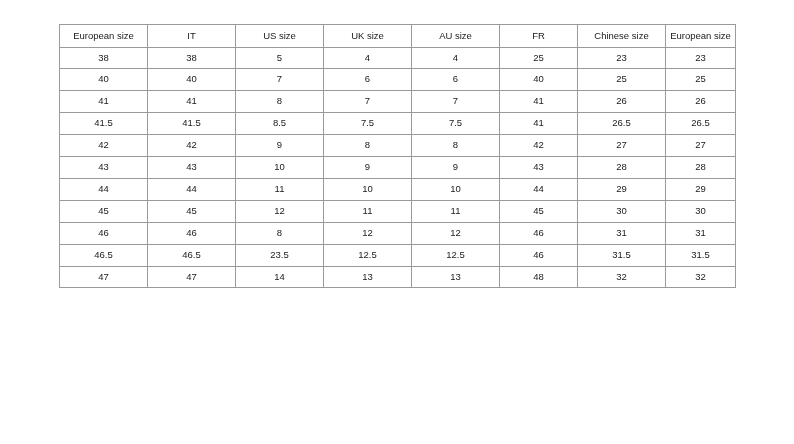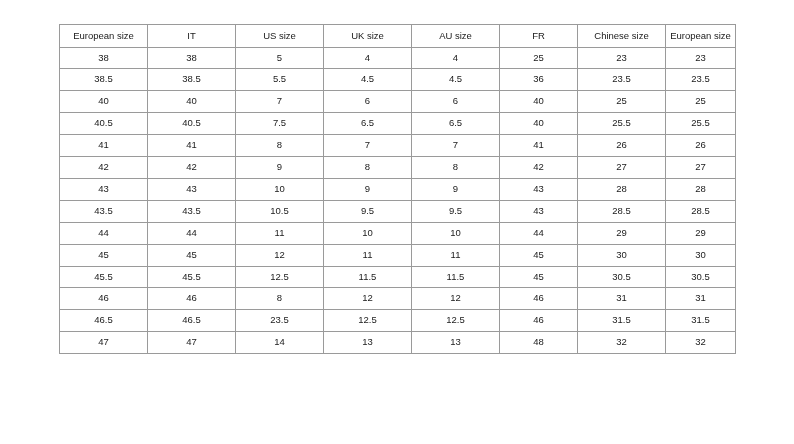--- a/index.html
+++ b/index.html
@@ -91,58 +91,48 @@
           <td>38</td>
           <td>38</td>
           <td>5</td>
           <td>4</td>
           <td>4</td>
           <td>25</td>
           <td>23</td>
           <td>23</td>
         </tr>
         <tr>
-          <td>38.5</td>
-          <td>38.5</td>
-          <td>5.5</td>
-          <td>4.5</td>
-          <td>4.5</td>
-          <td>36</td>
-          <td>23.5</td>
-          <td>23.5</td>
-        </tr>
-        <tr>
           <td>40</td>
           <td>40</td>
           <td>7</td>
           <td>6</td>
           <td>6</td>
           <td>40</td>
           <td>25</td>
           <td>25</td>
         </tr>
         <tr>
-          <td>40.5</td>
-          <td>40.5</td>
-          <td>7.5</td>
-          <td>6.5</td>
-          <td>6.5</td>
-          <td>40</td>
-          <td>25.5</td>
-          <td>25.5</td>
-        </tr>
-        <tr>
           <td>41</td>
           <td>41</td>
           <td>8</td>
           <td>7</td>
           <td>7</td>
           <td>41</td>
           <td>26</td>
           <td>26</td>
+        </tr>
+        <tr>
+          <td>41.5</td>
+          <td>41.5</td>
+          <td>8.5</td>
+          <td>7.5</td>
+          <td>7.5</td>
+          <td>41</td>
+          <td>26.5</td>
+          <td>26.5</td>
         </tr>
         <tr>
           <td>42</td>
           <td>42</td>
           <td>9</td>
           <td>8</td>
           <td>8</td>
           <td>42</td>
           <td>27</td>
           <td>27</td>
@@ -151,60 +141,40 @@
           <td>43</td>
           <td>43</td>
           <td>10</td>
           <td>9</td>
           <td>9</td>
           <td>43</td>
           <td>28</td>
           <td>28</td>
         </tr>
         <tr>
-          <td>43.5</td>
-          <td>43.5</td>
-          <td>10.5</td>
-          <td>9.5</td>
-          <td>9.5</td>
-          <td>43</td>
-          <td>28.5</td>
-          <td>28.5</td>
-        </tr>
-        <tr>
           <td>44</td>
           <td>44</td>
           <td>11</td>
           <td>10</td>
           <td>10</td>
           <td>44</td>
           <td>29</td>
           <td>29</td>
         </tr>
         <tr>
           <td>45</td>
           <td>45</td>
           <td>12</td>
           <td>11</td>
           <td>11</td>
           <td>45</td>
           <td>30</td>
           <td>30</td>
         </tr>
         <tr>
-          <td>45.5</td>
-          <td>45.5</td>
-          <td>12.5</td>
-          <td>11.5</td>
-          <td>11.5</td>
-          <td>45</td>
-          <td>30.5</td>
-          <td>30.5</td>
-        </tr>
-        <tr>
           <td>46</td>
           <td>46</td>
           <td>8</td>
           <td>12</td>
           <td>12</td>
           <td>46</td>
           <td>31</td>
           <td>31</td>
         </tr>
         <tr>

